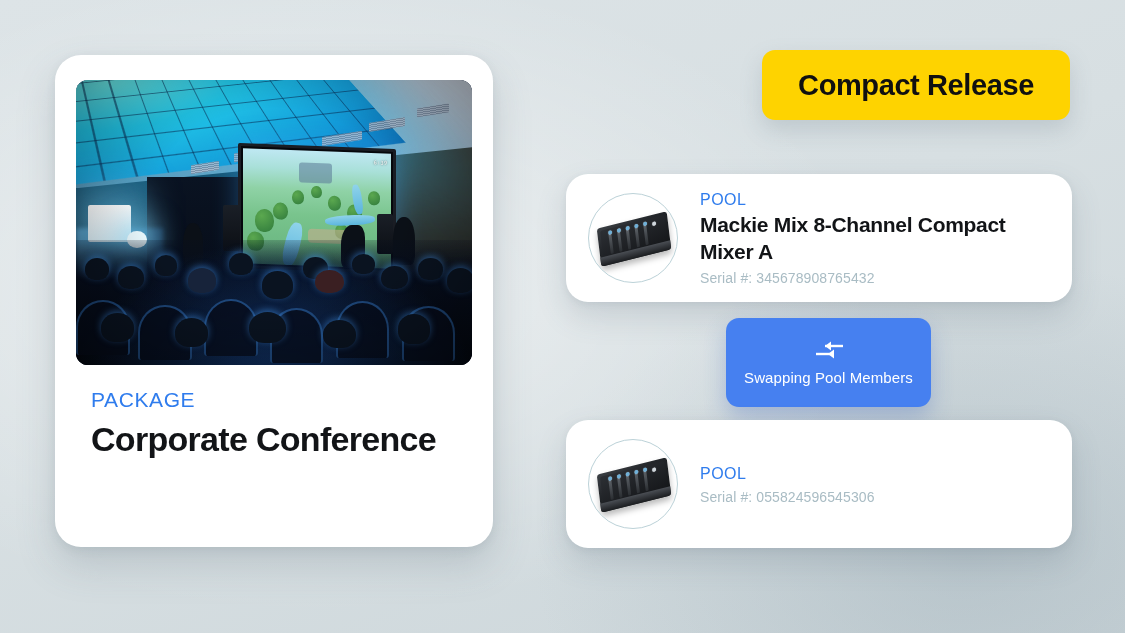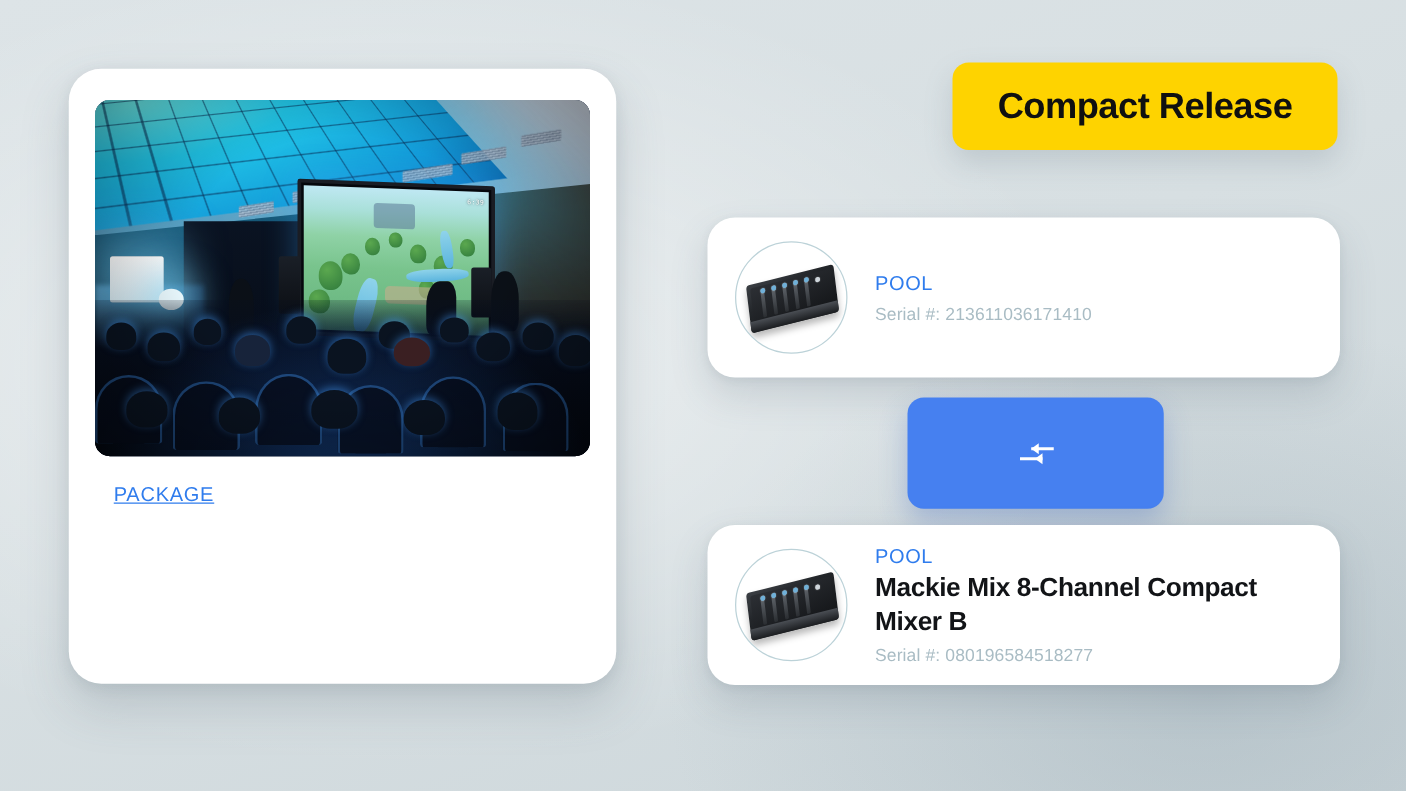--- a/index.html
+++ b/index.html
@@ -186,24 +186,23 @@
   .ph-vignette {
     inset: 0;
     background: radial-gradient(ellipse at 50% 45%, rgba(0,0,0,0) 45%, rgba(0,0,0,0.45) 100%);
     pointer-events: none;
   }
 
   
   .pkg-text { position: absolute; left: 36px; top: 333px; right: 20px; }
   .pkg-eyebrow {
     color: #2f7ced;
-    font-size: 16px;
+    font-size: 21px;
     font-weight: 400;
     letter-spacing: 0.6px;
-    text-decoration: underline;
   }
   .pkg-title {
     margin-top: 8px;
     color: #121417;
     font-size: 34px;
     font-weight: 700;
     letter-spacing: -0.7px;
     line-height: 1.12;
   }
   .pkg-price {
@@ -414,20 +413,21 @@
       <div class="head" style="left:44%; top:55%; width:9%;  height:24%;"></div>
       <div class="head" style="left:62%; top:61%; width:8%;  height:22%;"></div>
       <div class="head" style="left:80%; top:57%; width:8%;  height:23%;"></div>
     </div>
 
     <div class="ph ph-vignette"></div>
   </div>
 
   <div class="pkg-text">
     <div class="pkg-eyebrow">PACKAGE</div>
+    <div class="pkg-title">Corporate Conference</div>
   </div>
 </div>
 
 <div class="badge">
   <span class="badge-label">Compact Release</span>
 </div>
 
 <div class="pool-card card-a">
   <div class="thumb">
     <div class="mixer">
@@ -442,31 +442,33 @@
         <span class="mixer-knob" style="left:26px; top:2px;"></span>
         <span class="mixer-knob" style="left:35px; top:2px;"></span>
         <span class="mixer-knob" style="left:44px; top:2px;"></span>
         <span class="mixer-knob" style="left:53px; top:4px; background:#cfd6dc;"></span>
       </div>
       <div class="mixer-front"></div>
     </div>
   </div>
   <div class="pool-info">
     <div class="pool-eyebrow">POOL</div>
-    <div class="pool-serial">Serial #: 213611036171410</div>
+    <div class="pool-title">Mackie Mix 8-Channel Compact Mixer A</div>
+    <div class="pool-serial">Serial #: 345678908765432</div>
   </div>
 </div>
 
 <div class="swap-btn">
   <svg class="swap-icon" viewBox="0 0 34 20">
     <path d="M31 6 H13" stroke="#ffffff" stroke-width="2.4" fill="none"></path>
     <path d="M13 6 L19 1.6 L19 10.4 Z" fill="#ffffff" transform="translate(0,0)"></path>
     <path d="M4 14 H22" stroke="#ffffff" stroke-width="2.4" fill="none"></path>
     <path d="M22 14 L16 9.6 L16 18.4 Z" fill="#ffffff" transform="rotate(180 19 14)"></path>
   </svg>
+  <span class="swap-label">Swapping Pool Members</span>
 </div>
 
 <div class="pool-card card-b">
   <div class="thumb">
     <div class="mixer">
       <div class="mixer-face">
         <span class="mixer-strip" style="left:8px;"></span>
         <span class="mixer-strip" style="left:17px;"></span>
         <span class="mixer-strip" style="left:26px;"></span>
         <span class="mixer-strip" style="left:35px;"></span>
@@ -476,16 +478,15 @@
         <span class="mixer-knob" style="left:26px; top:2px;"></span>
         <span class="mixer-knob" style="left:35px; top:2px;"></span>
         <span class="mixer-knob" style="left:44px; top:2px;"></span>
         <span class="mixer-knob" style="left:53px; top:4px; background:#cfd6dc;"></span>
       </div>
       <div class="mixer-front"></div>
     </div>
   </div>
   <div class="pool-info">
     <div class="pool-eyebrow">POOL</div>
-    <div class="pool-title">Mackie Mix 8-Channel Compact Mixer B</div>
-    <div class="pool-serial">Serial #: 080196584518277</div>
+    <div class="pool-serial">Serial #: 055824596545306</div>
   </div>
 </div>
 
 </body></html>

